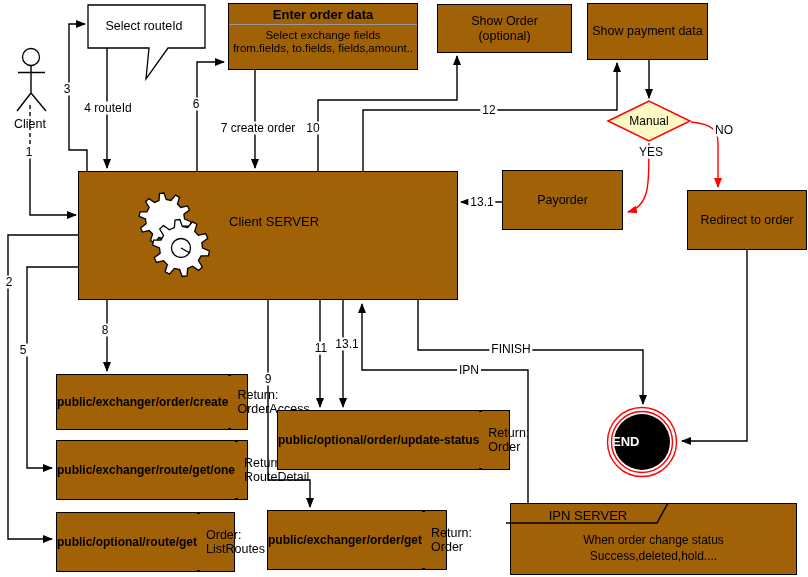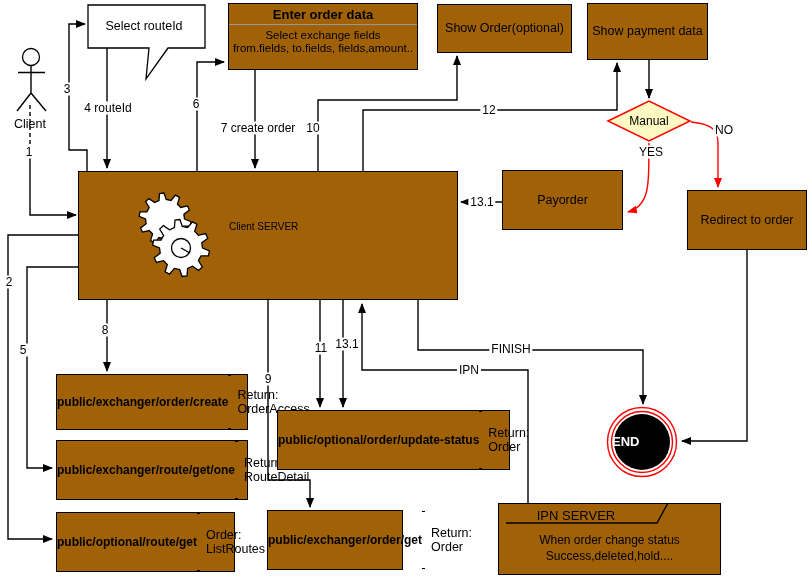--- a/index.html
+++ b/index.html
@@ -15,39 +15,39 @@
   .fs12{font-size:12px;line-height:14px}
   .fs125{font-size:12.5px;line-height:15px}
   .api{display:flex;flex-direction:row}
   .api .t{flex:0 0 24px;font-weight:bold;font-size:12px;display:flex;align-items:center;justify-content:center;white-space:nowrap}
   .api .sep{flex:0 0 3px;border-top:1px solid var(--line);border-bottom:1px solid var(--line)}
   .api .b{flex:1;font-size:12.5px;display:flex;align-items:center;padding-left:6px}
   .nlabel{position:absolute;z-index:4}
   .elabel{position:absolute;z-index:5;transform:translate(-50%,-50%);background:#fff;font-size:12px;line-height:13px;padding:0 2px;white-space:nowrap}
   .eo-title{height:21px;font-weight:bold;font-size:13px;display:flex;align-items:center;justify-content:center;border-bottom:1px solid var(--divider-gray)}
   .eo-body{font-size:11.5px;line-height:13px;padding-top:4px;text-align:center}
-  #cs-label{position:absolute;left:150px;top:49px;font-size:10px}
+  #cs-label{position:absolute;left:150px;top:42px;font-size:13px}
   #ipn-title{position:absolute;left:0;top:2px;width:154px;height:18px;font-size:13px;display:flex;align-items:center;justify-content:center}
   #ipn-body{position:absolute;left:0;top:28px;width:100%;font-size:12px;line-height:16px;text-align:center}
   #end-label{left:612px;top:434px;width:60px;color:#fff;font-weight:bold;font-size:13px;line-height:16px}
 </style>
 </head>
 <body>
 
 <div id="canvas">
 
   <div class="box" style="left:228px;top:3px;width:190px;height:67px">
     <div class="eo-title">Enter order data</div>
     <div class="eo-body">
       <div>Select exchange fields</div>
       <div>from.fields, to.fields, fields,amount..</div>
     </div>
   </div>
 
-  <div class="box center" style="left:437px;top:4px;width:135px;height:49px;flex-direction:row">
+  <div class="box center" style="left:437px;top:4px;width:135px;height:49px;flex-direction:column">
     <div class="fs125">Show Order</div>
     <div class="fs125">(optional)</div>
   </div>
 
   <div class="box center fs125" style="left:587px;top:3px;width:121px;height:57px">Show payment data</div>
 
   <div class="box center fs125" style="left:502px;top:170px;width:121px;height:60px">Payorder</div>
 
   <div class="box center fs125" style="left:687px;top:190px;width:120px;height:60px">Redirect to order</div>
 
@@ -72,27 +72,27 @@
     <div class="sep"></div>
     <div class="b">Order: ListRoutes</div>
   </div>
 
   <div class="box api" style="left:277px;top:410px;width:233px;height:60px">
     <div class="t">public/optional/order/update-status</div>
     <div class="sep"></div>
     <div class="b">Return: Order</div>
   </div>
 
-  <div class="box api" style="left:267px;top:510px;width:136px;height:60px">
+  <div class="box api" style="left:267px;top:510px;width:180px;height:60px">
     <div class="t">public/exchanger/order/get</div>
     <div class="sep"></div>
     <div class="b">Return: Order</div>
   </div>
 
-  <div class="box" style="left:498px;top:503px;width:223px;height:72px">
+  <div class="box" style="left:510px;top:503px;width:287px;height:72px">
     <div id="ipn-title">IPN SERVER</div>
     <div id="ipn-body">
       <div>When order change status</div>
       <div>Success,deleted,hold....</div>
     </div>
   </div>
 
   <svg id="wires" width="808" height="577" viewBox="0 0 808 577">
     <defs>
       <marker id="mB" markerUnits="userSpaceOnUse" markerWidth="11" markerHeight="9" refX="9" refY="4" orient="auto">

